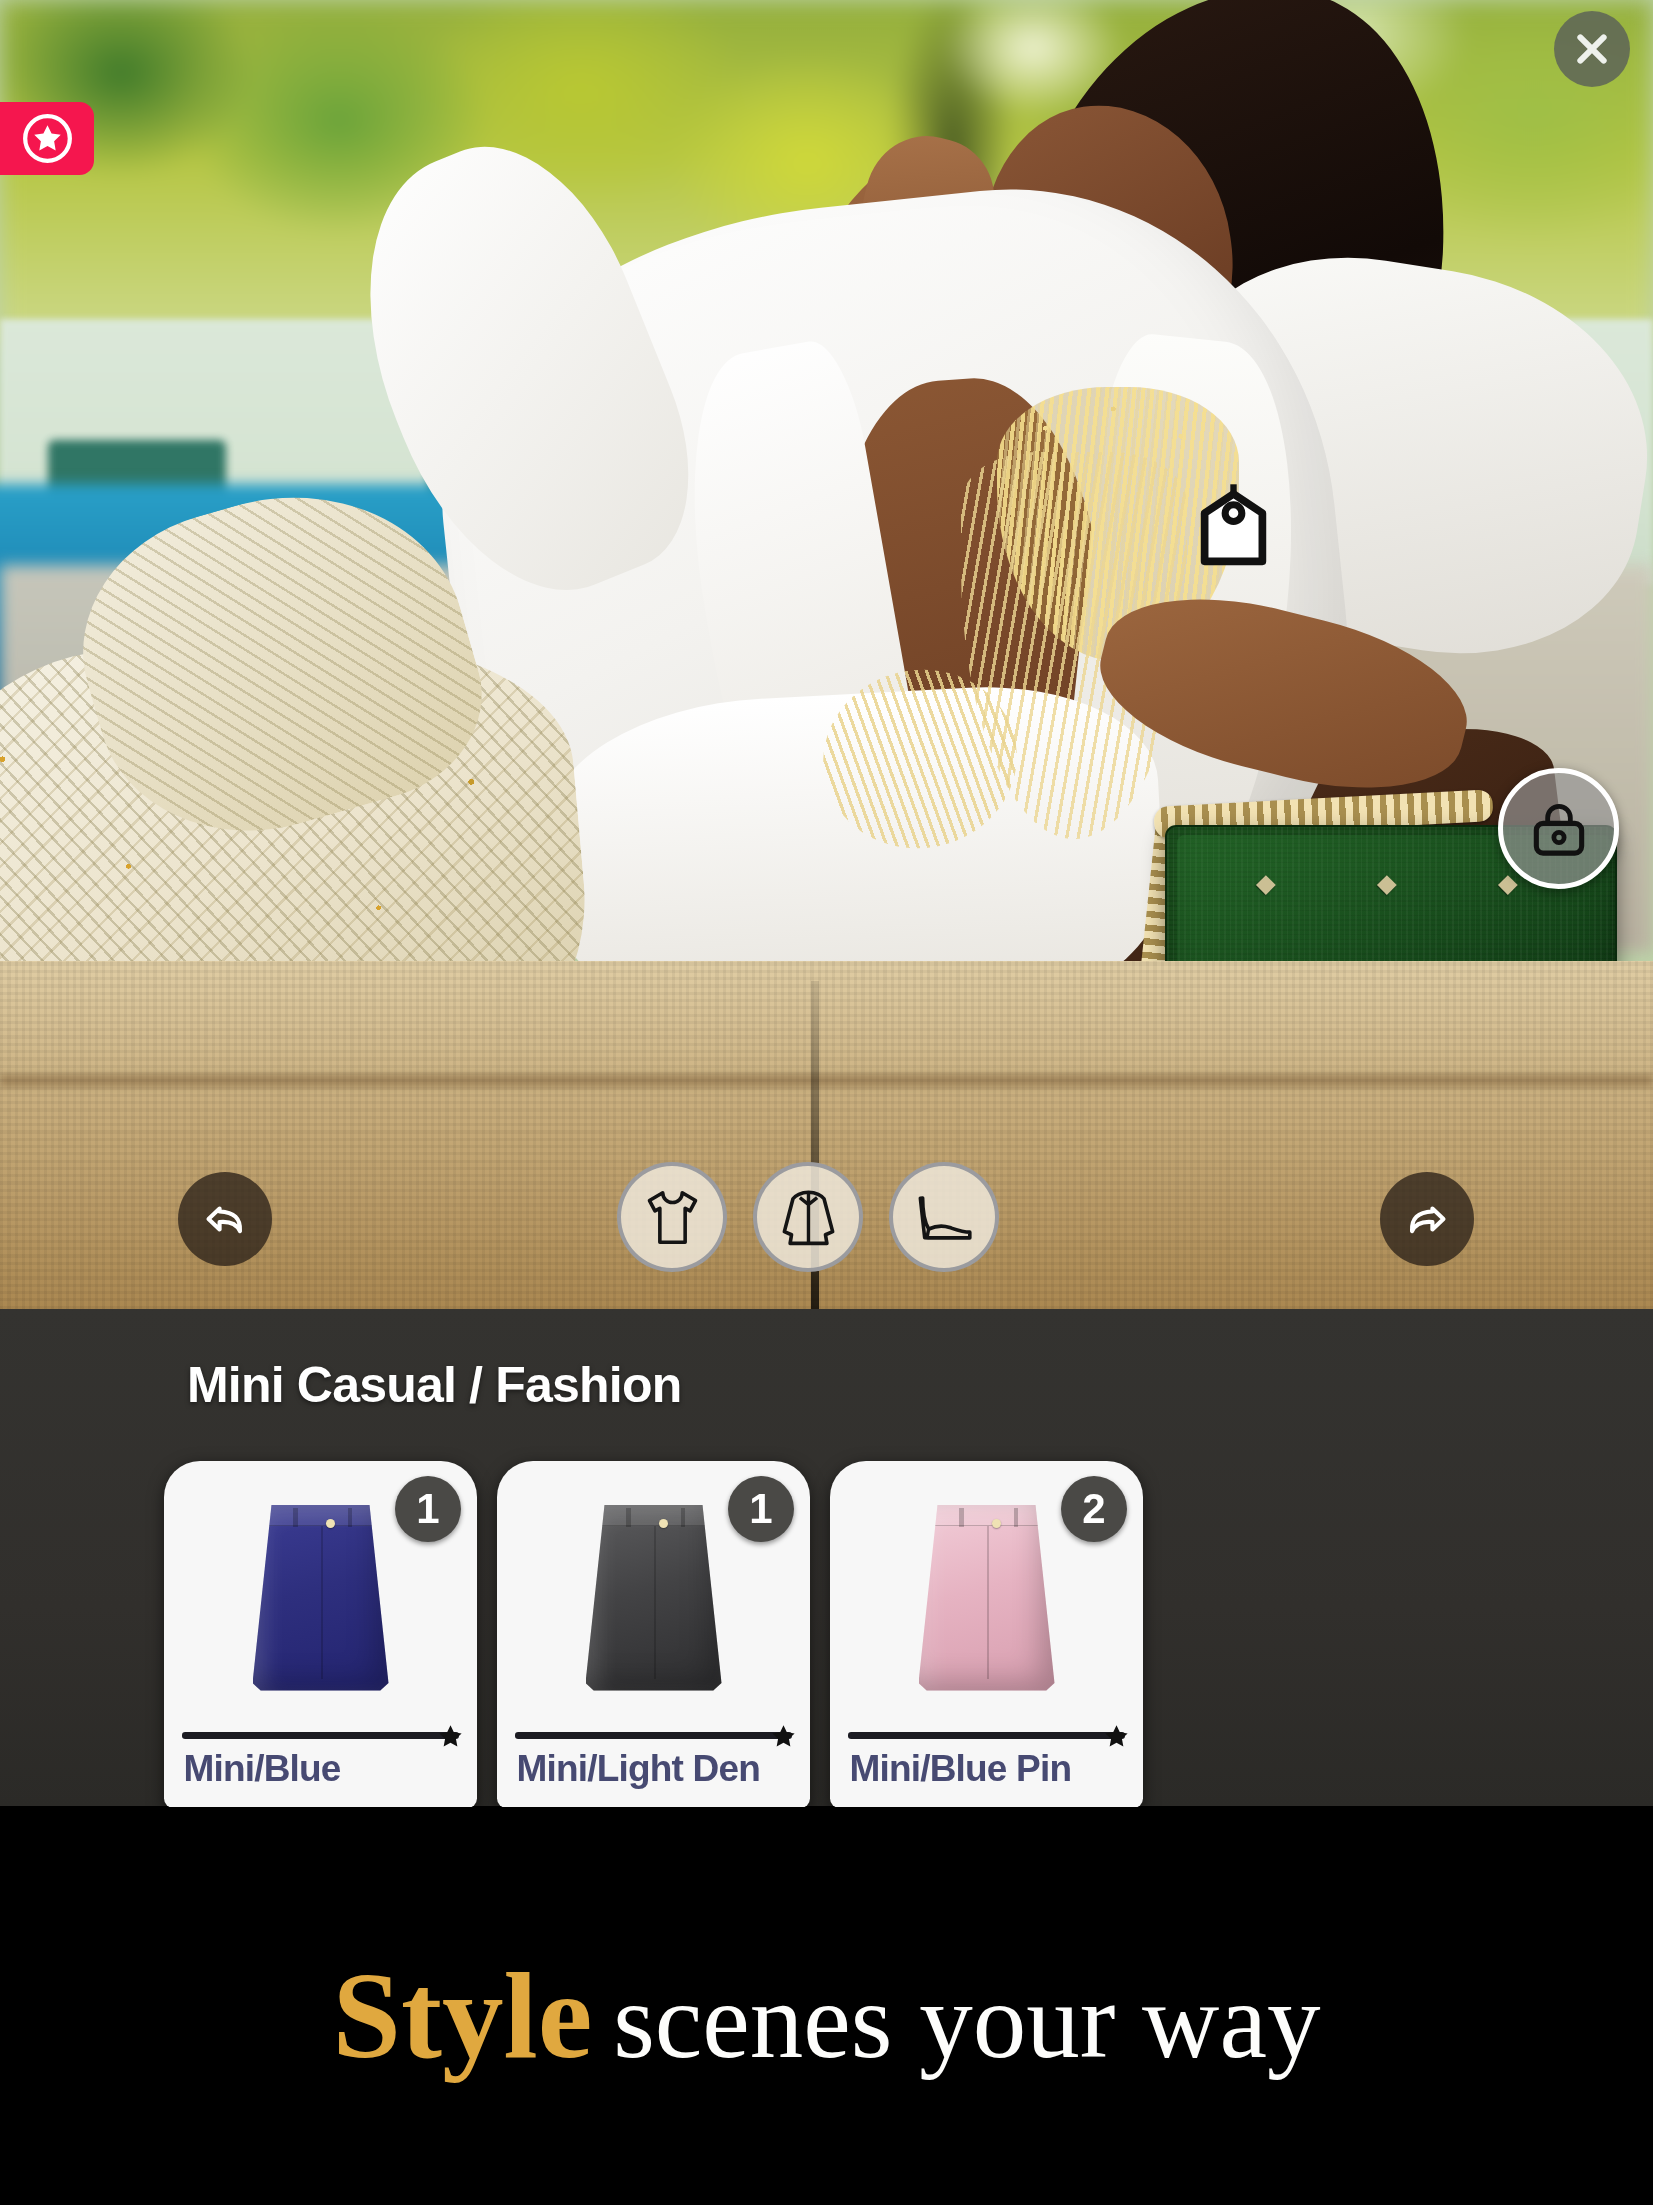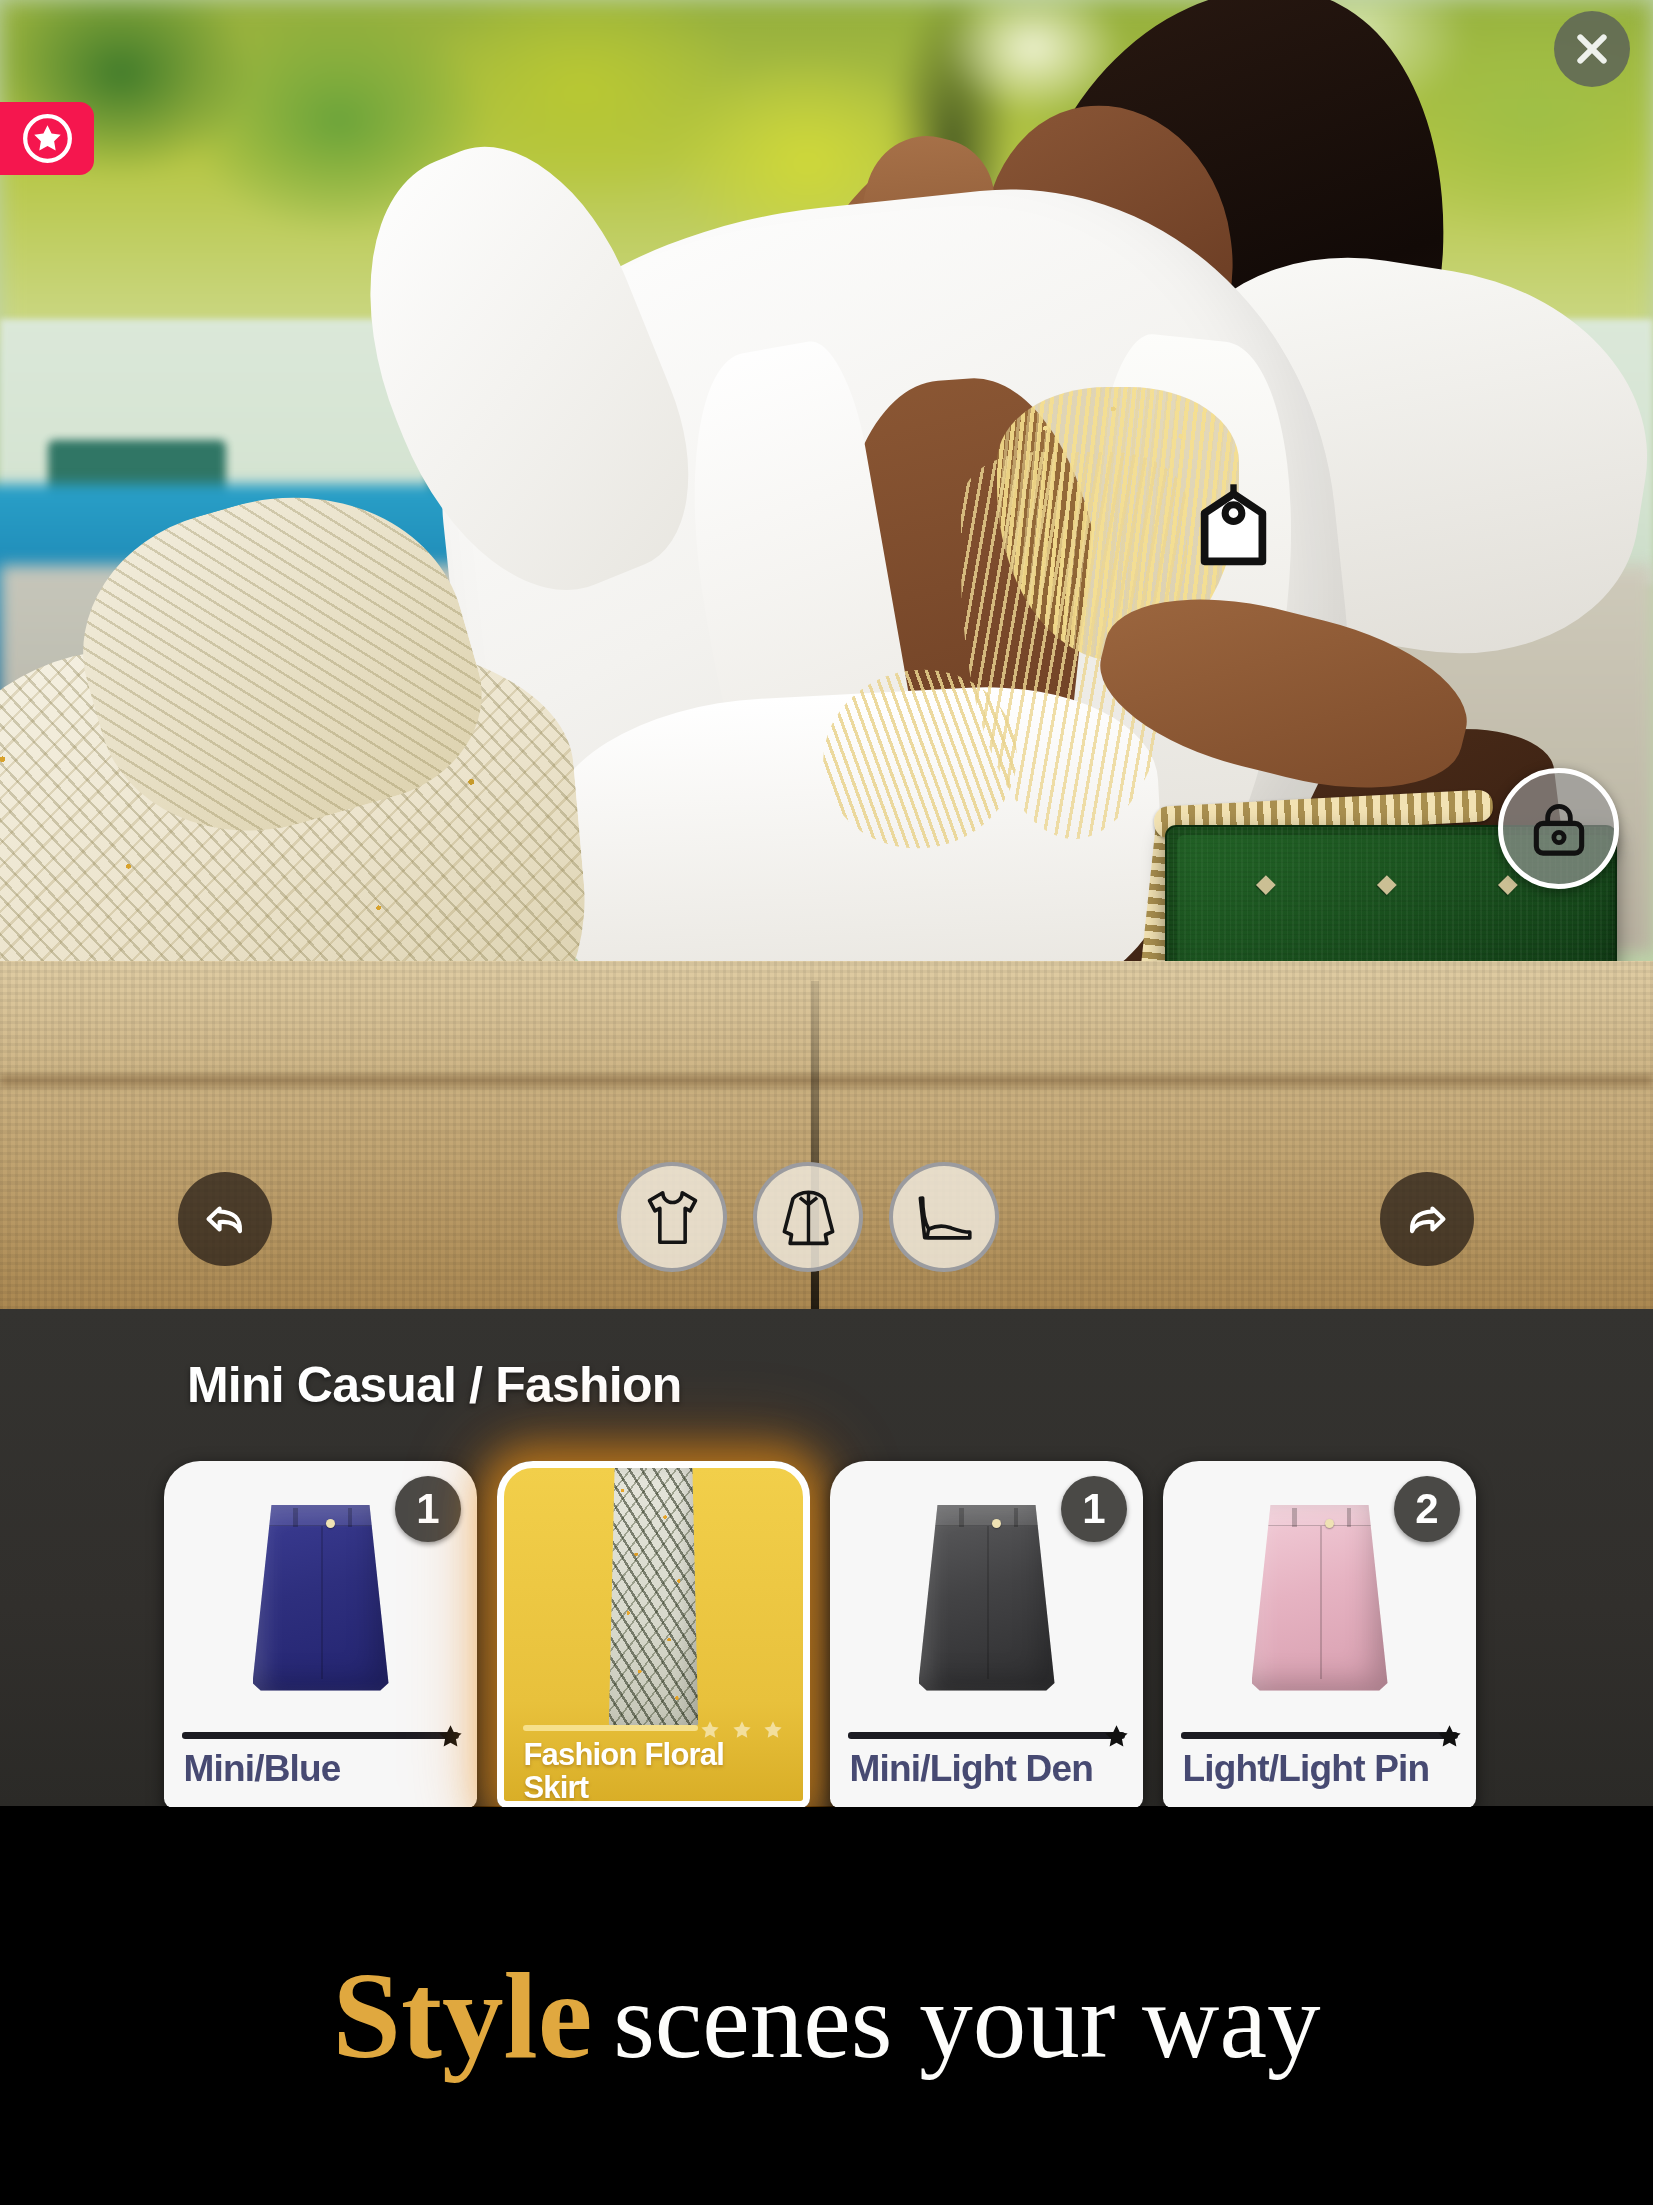--- a/index.html
+++ b/index.html
@@ -540,38 +540,20 @@
         </div>
       </div>
       <div class="qty-badge">1</div>
       <div class="card-rule"></div>
       <svg class="card-star" viewBox="0 0 24 24">
         <path d="M12 3.2l2.6 5.6 6 .8-4.4 4.2 1.1 6-5.3-3-5.3 3 1.1-6L3.4 9.6l6-.8z" fill="#111"></path>
       </svg>
       <div class="card-label">Mini/Blue</div>
     </div>
 
-    <div class="card selected">
-      <div class="card-thumb">
-        <div class="sk-long"></div>
-      </div>
-      <div class="card-rule"></div>
-      <div class="stars3">
-        <svg viewBox="0 0 24 24">
-            <path d="M12 3.2l2.6 5.6 6 .8-4.4 4.2 1.1 6-5.3-3-5.3 3 1.1-6L3.4 9.6l6-.8z" fill="#f3df9c"></path>
-          </svg>
-        <svg viewBox="0 0 24 24">
-            <path d="M12 3.2l2.6 5.6 6 .8-4.4 4.2 1.1 6-5.3-3-5.3 3 1.1-6L3.4 9.6l6-.8z" fill="#f3df9c"></path>
-          </svg>
-        <svg viewBox="0 0 24 24">
-            <path d="M12 3.2l2.6 5.6 6 .8-4.4 4.2 1.1 6-5.3-3-5.3 3 1.1-6L3.4 9.6l6-.8z" fill="#f3df9c"></path>
-          </svg>
-      </div>
-      <div class="card-label">Fashion Floral Skirt</div>
-    </div>
 
     <div class="card">
       <div class="card-thumb">
         <div class="sk" style="background:linear-gradient(165deg,#5c5c5e 0%, #434345 45%, #2e2e30 100%);">
           <div class="waist"></div>
           <div class="btn-dot"></div>
           <div class="loop" style="left:30%;"></div>
           <div class="loop" style="left:70%;"></div>
           <div class="seam"></div>
         </div>
@@ -592,21 +574,21 @@
           <div class="loop" style="left:30%;"></div>
           <div class="loop" style="left:70%;"></div>
           <div class="seam"></div>
         </div>
       </div>
       <div class="qty-badge">2</div>
       <div class="card-rule"></div>
       <svg class="card-star" viewBox="0 0 24 24">
         <path d="M12 3.2l2.6 5.6 6 .8-4.4 4.2 1.1 6-5.3-3-5.3 3 1.1-6L3.4 9.6l6-.8z" fill="#111"></path>
       </svg>
-      <div class="card-label">Light/Light Pin</div>
+      <div class="card-label">Mini/Blue Pin</div>
     </div>
 
   </div>
 
   <div class="banner">
     <div class="banner-text">
       <span class="banner-accent">Style</span>
       <span class="banner-rest">scenes your way</span>
     </div>
   </div>

